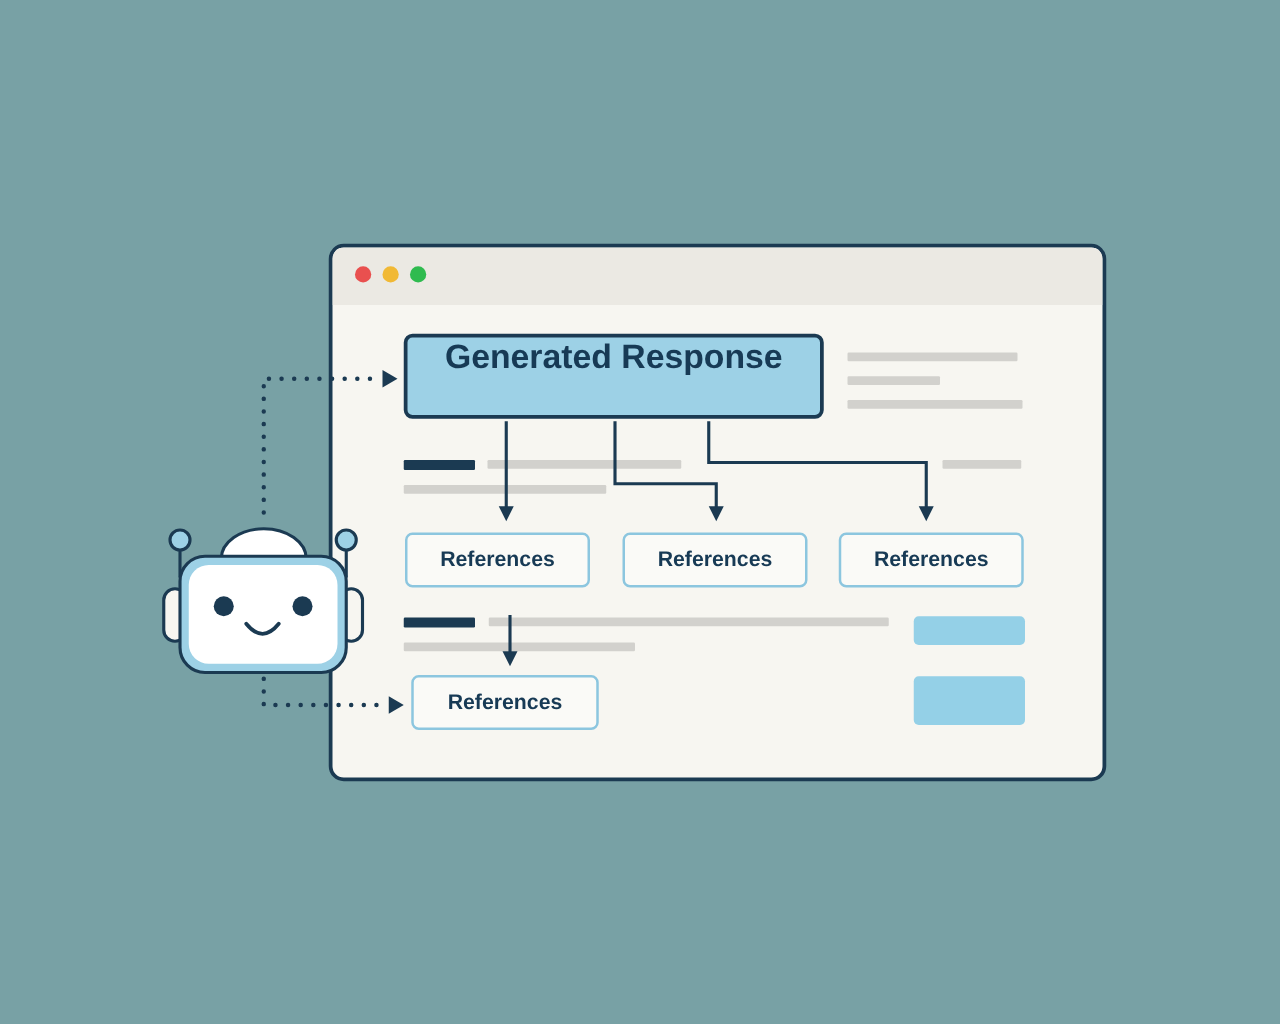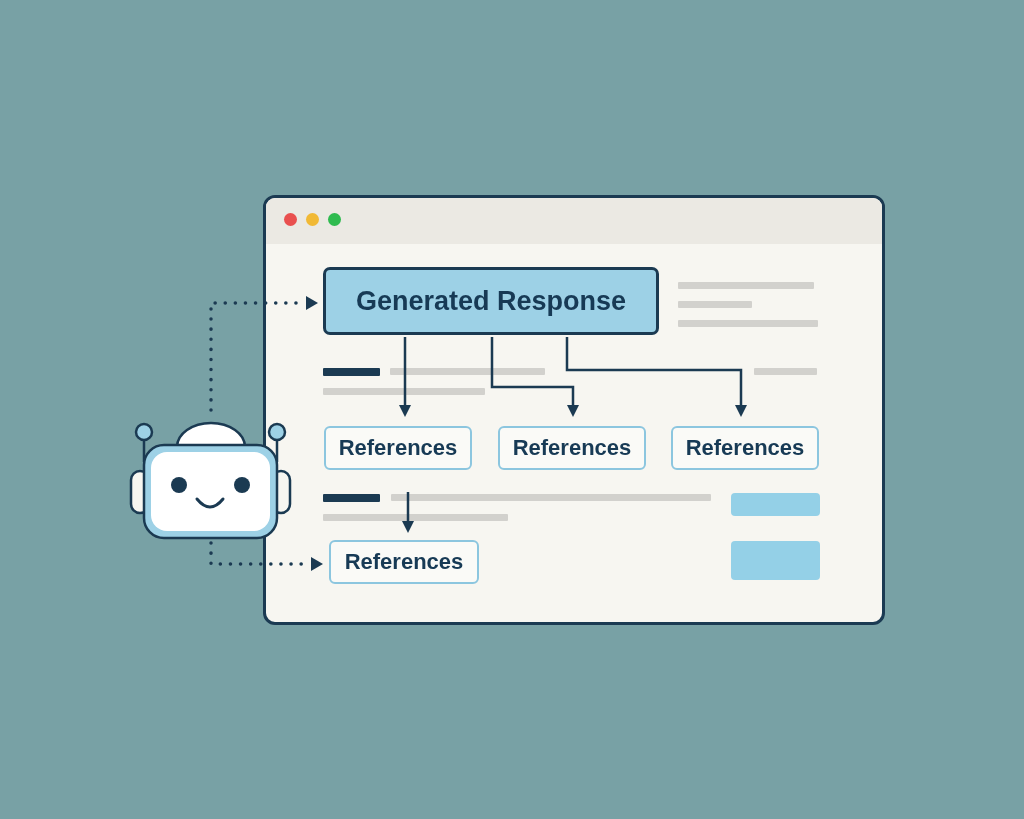--- a/index.html
+++ b/index.html
@@ -1,21 +1,21 @@
 <!DOCTYPE html>
 <html><head>
 <meta charset="utf-8">
 <style>
   html, body { margin:0; padding:0; }
   body { width:1024px; height:819px; background:#78a1a5; position:relative; overflow:hidden; font-family:"Liberation Sans", sans-serif; }
   .window { position:absolute; left:263px; top:195px; width:622px; height:430px; background:#f7f6f1; border:3px solid #1b3a52; border-radius:12px; box-sizing:border-box; overflow:hidden; }
   .titlebar { position:absolute; left:0; top:0; right:0; height:46px; background:#ebe9e3; }
   .dot { position:absolute; top:15px; width:13px; height:13px; border-radius:50%; }
-  .gen { position:absolute; left:323px; top:267px; width:336px; height:68px; background:#9dd1e6; border:3px solid #1b3a52; border-radius:7px; box-sizing:border-box; display:flex; align-items:center; justify-content:center; color:#173a55; font-weight:bold; font-size:27px; }
-  .ref { position:absolute; height:44px; background:#fafaf7; border:2.5px solid #8cc6df; border-radius:6px; box-sizing:border-box; display:flex; align-items:center; justify-content:center; color:#173a55; font-weight:bold; font-size:22px; }
+  .gen { position:absolute; left:323px; top:267px; width:336px; height:68px; background:#9dd1e6; border:3px solid #1b3a52; border-radius:7px; box-sizing:border-box; display:flex; align-items:flex-start; justify-content:center; color:#173a55; font-weight:bold; font-size:27px; }
+  .ref { position:absolute; height:44px; background:#fafaf7; border:2.5px solid #8cc6df; border-radius:6px; box-sizing:border-box; display:flex; align-items:center; justify-content:center; color:#173a55; font-weight:bold; font-size:17px; }
   .bar { position:absolute; height:7px; background:#d2d1cd; border-radius:1px; }
   .dbar { position:absolute; height:8px; background:#1b3a52; border-radius:1px; }
   .blk { position:absolute; background:#94d0e7; border-radius:4px; }
   svg.overlay { position:absolute; left:0; top:0; }
 </style>
 </head>
 <body>
 
 <div class="window">
   <div class="titlebar">

